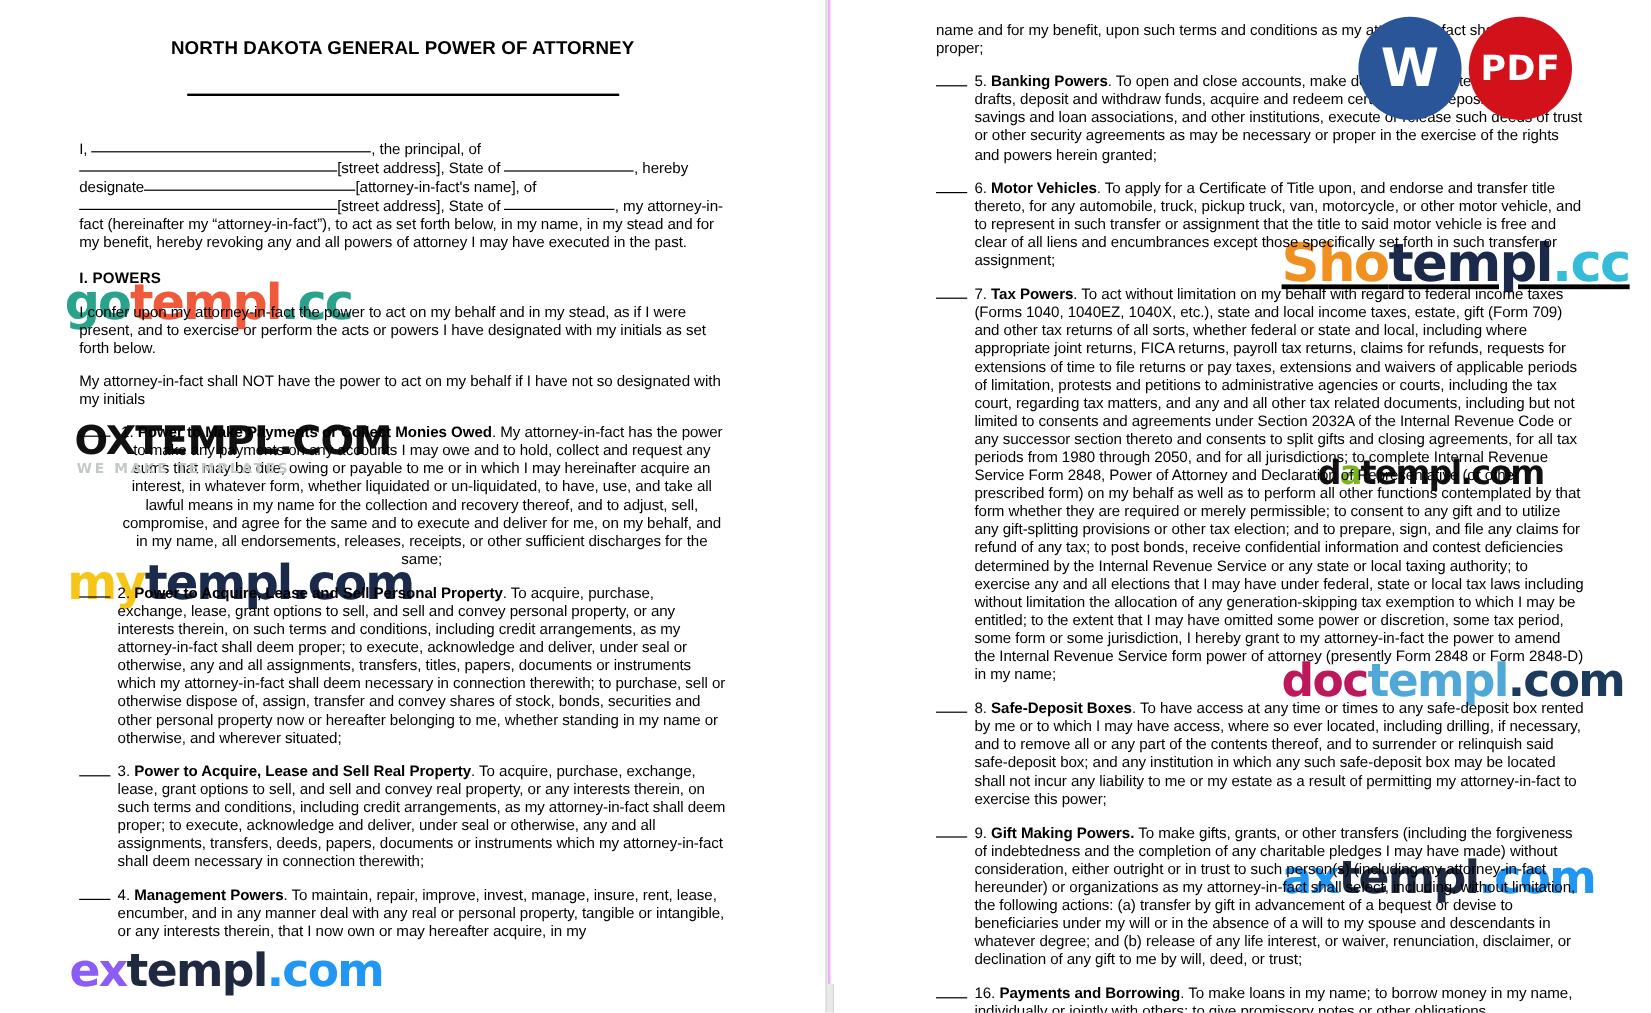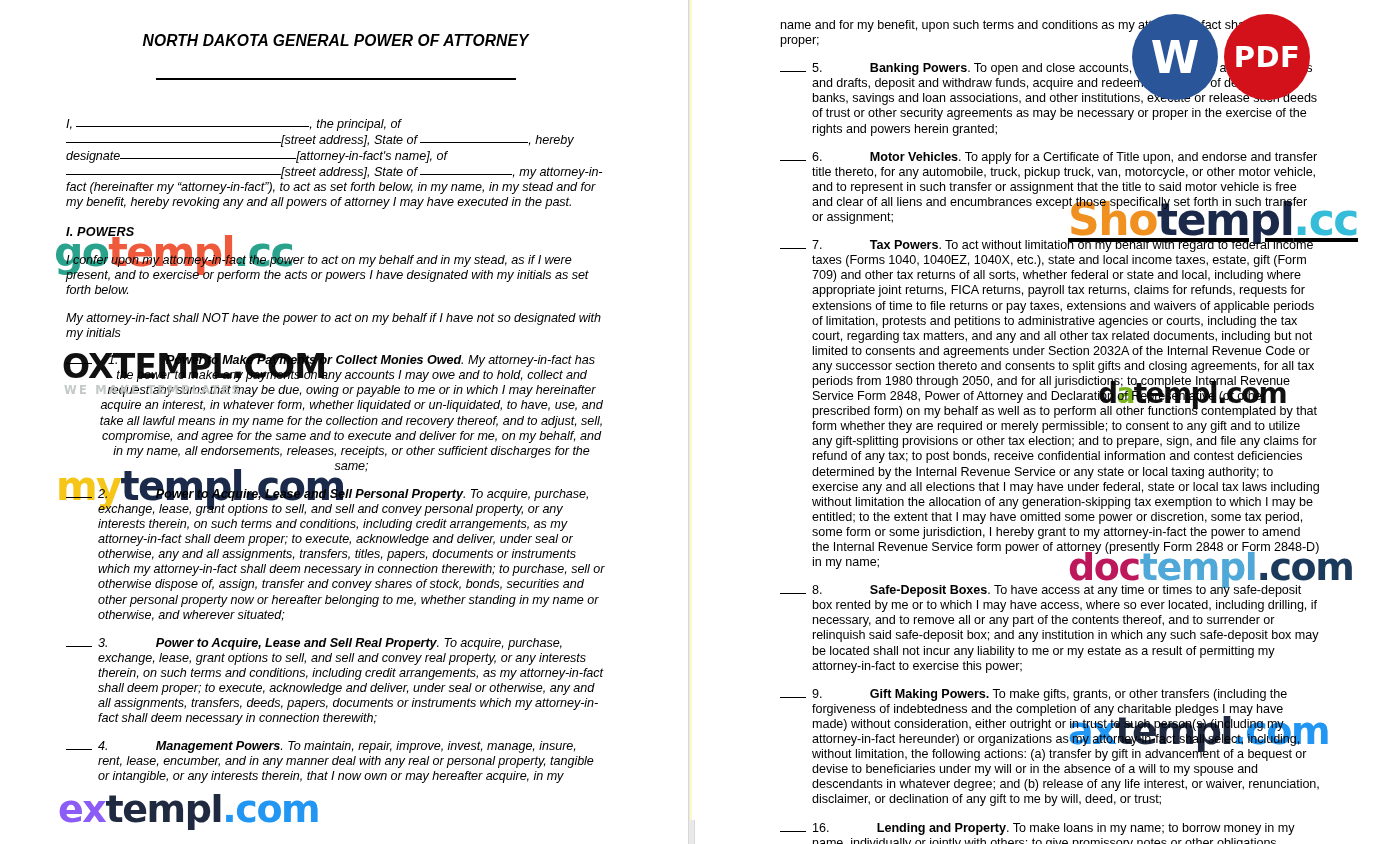--- a/index.html
+++ b/index.html
@@ -13,23 +13,22 @@
     position: relative;
     width: 1376px; height: 844px;
     background: #ffffff;
   }
 
   
   .page {
     position: absolute;
     top: 0;
     height: 820px;
-    background: #fef9c3;
+    background: #f0abfc;
     overflow: hidden;
-    font-style: italic;
   }
   #page-left  { left: 0px;   width: 690px; }
   #page-right { left: 690px; width: 686px; }
 
   .page-gutter {
     position: absolute;
     top: 0; left: 688px;
     width: 7px; height: 844px;
     background: #e9e9e9;
     border-left: 1px solid #d8d8d8;
@@ -106,21 +105,21 @@
     padding-left: 32px;
     text-align: left;
   }
   .power-item .init-line {
     position: absolute;
     left: 0; top: 10px;
     width: 26px; height: 0;
     border-bottom: 1.3px solid #000;
   }
   .power-item .num { }
-  .power-item b { font-weight: bold; margin-left: 44px; }
+  .power-item b { font-weight: bold; }
   .pi-first { margin-top: 12px; text-align: center; }
 
   
   .power-item .txt { display: inline; }
 
   
   .wm {
     position: absolute;
     font-family: "DejaVu Sans", sans-serif;
     font-weight: bold;
@@ -261,21 +260,21 @@
 
     <div class="power-item">
       <span class="init-line"></span>
       <span class="num">9.</span>
       <b>Gift Making Powers.</b><span class="txt"> To make gifts, grants, or other transfers (including the forgiveness of indebtedness and the completion of any charitable pledges I may have made) without consideration, either outright or in trust to such person(s) (including my attorney-in-fact hereunder) or organizations as my attorney-in-fact shall select, including, without limitation, the following actions: (a) transfer by gift in advancement of a bequest or devise to beneficiaries under my will or in the absence of a will to my spouse and descendants in whatever degree; and (b) release of any life interest, or waiver, renunciation, disclaimer, or declination of any gift to me by will, deed, or trust;</span>
     </div>
 
     <div class="power-item">
       <span class="init-line"></span>
       <span class="num">16.</span>
-      <b>Lending and Property</b><span class="txt">. To make loans in my name; to borrow money in my name, individually or jointly with others; to give promissory notes or other obligations</span>
+      <b>Payments and Borrowing</b><span class="txt">. To make loans in my name; to borrow money in my name, individually or jointly with others; to give promissory notes or other obligations</span>
     </div>
 
   </div>
 
   <div class="wm" id="wm-gotempl"><span style="color: rgb(42, 163, 140);">go</span><span style="color: rgb(240, 90, 60);">templ</span><span style="color: rgb(42, 163, 140);">.cc</span></div>
 
   <div class="wm" id="wm-oxtempl" style="color: rgb(17, 17, 17);">OXTEMPL.COM</div>
   <div class="wm-sub" id="wm-oxtempl-sub" style="color: rgb(195, 201, 198);">WE MAKE TEMPLATES</div>
 
   <div class="wm" id="wm-mytempl"><span style="color: rgb(245, 197, 24);">my</span><span style="color: rgb(27, 42, 74);">templ</span><span style="color: rgb(27, 42, 74);">.com</span></div>

